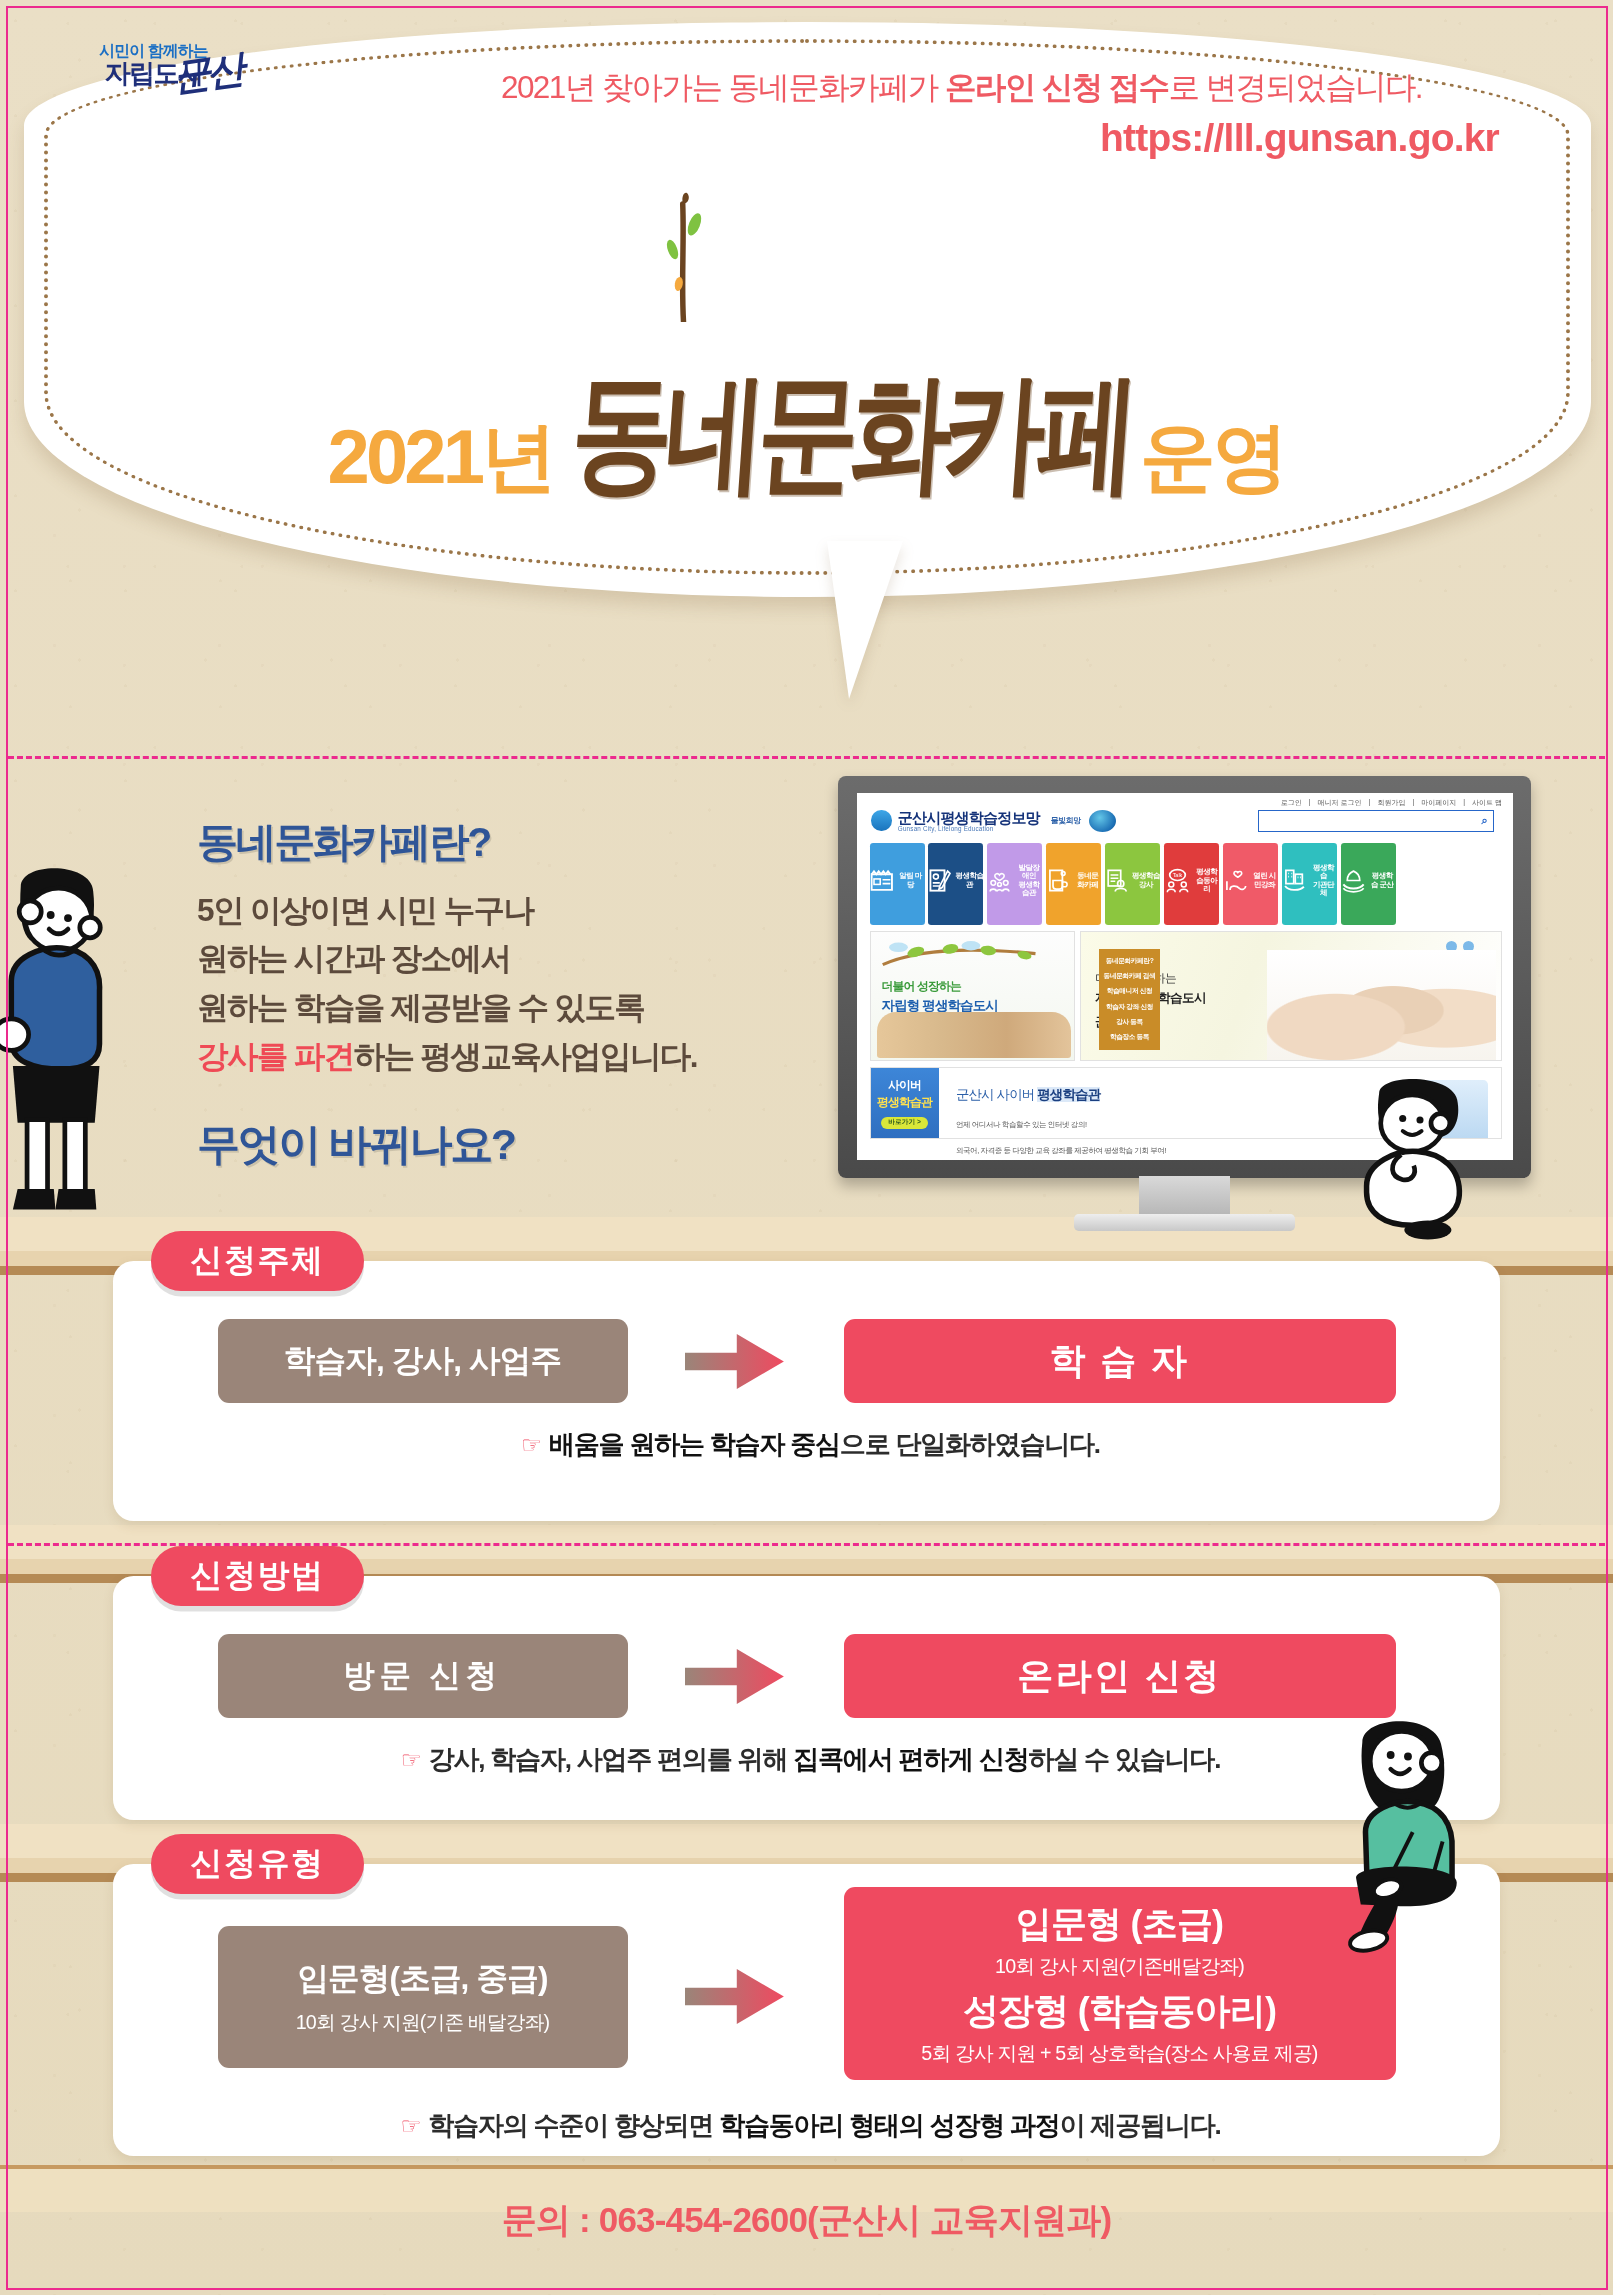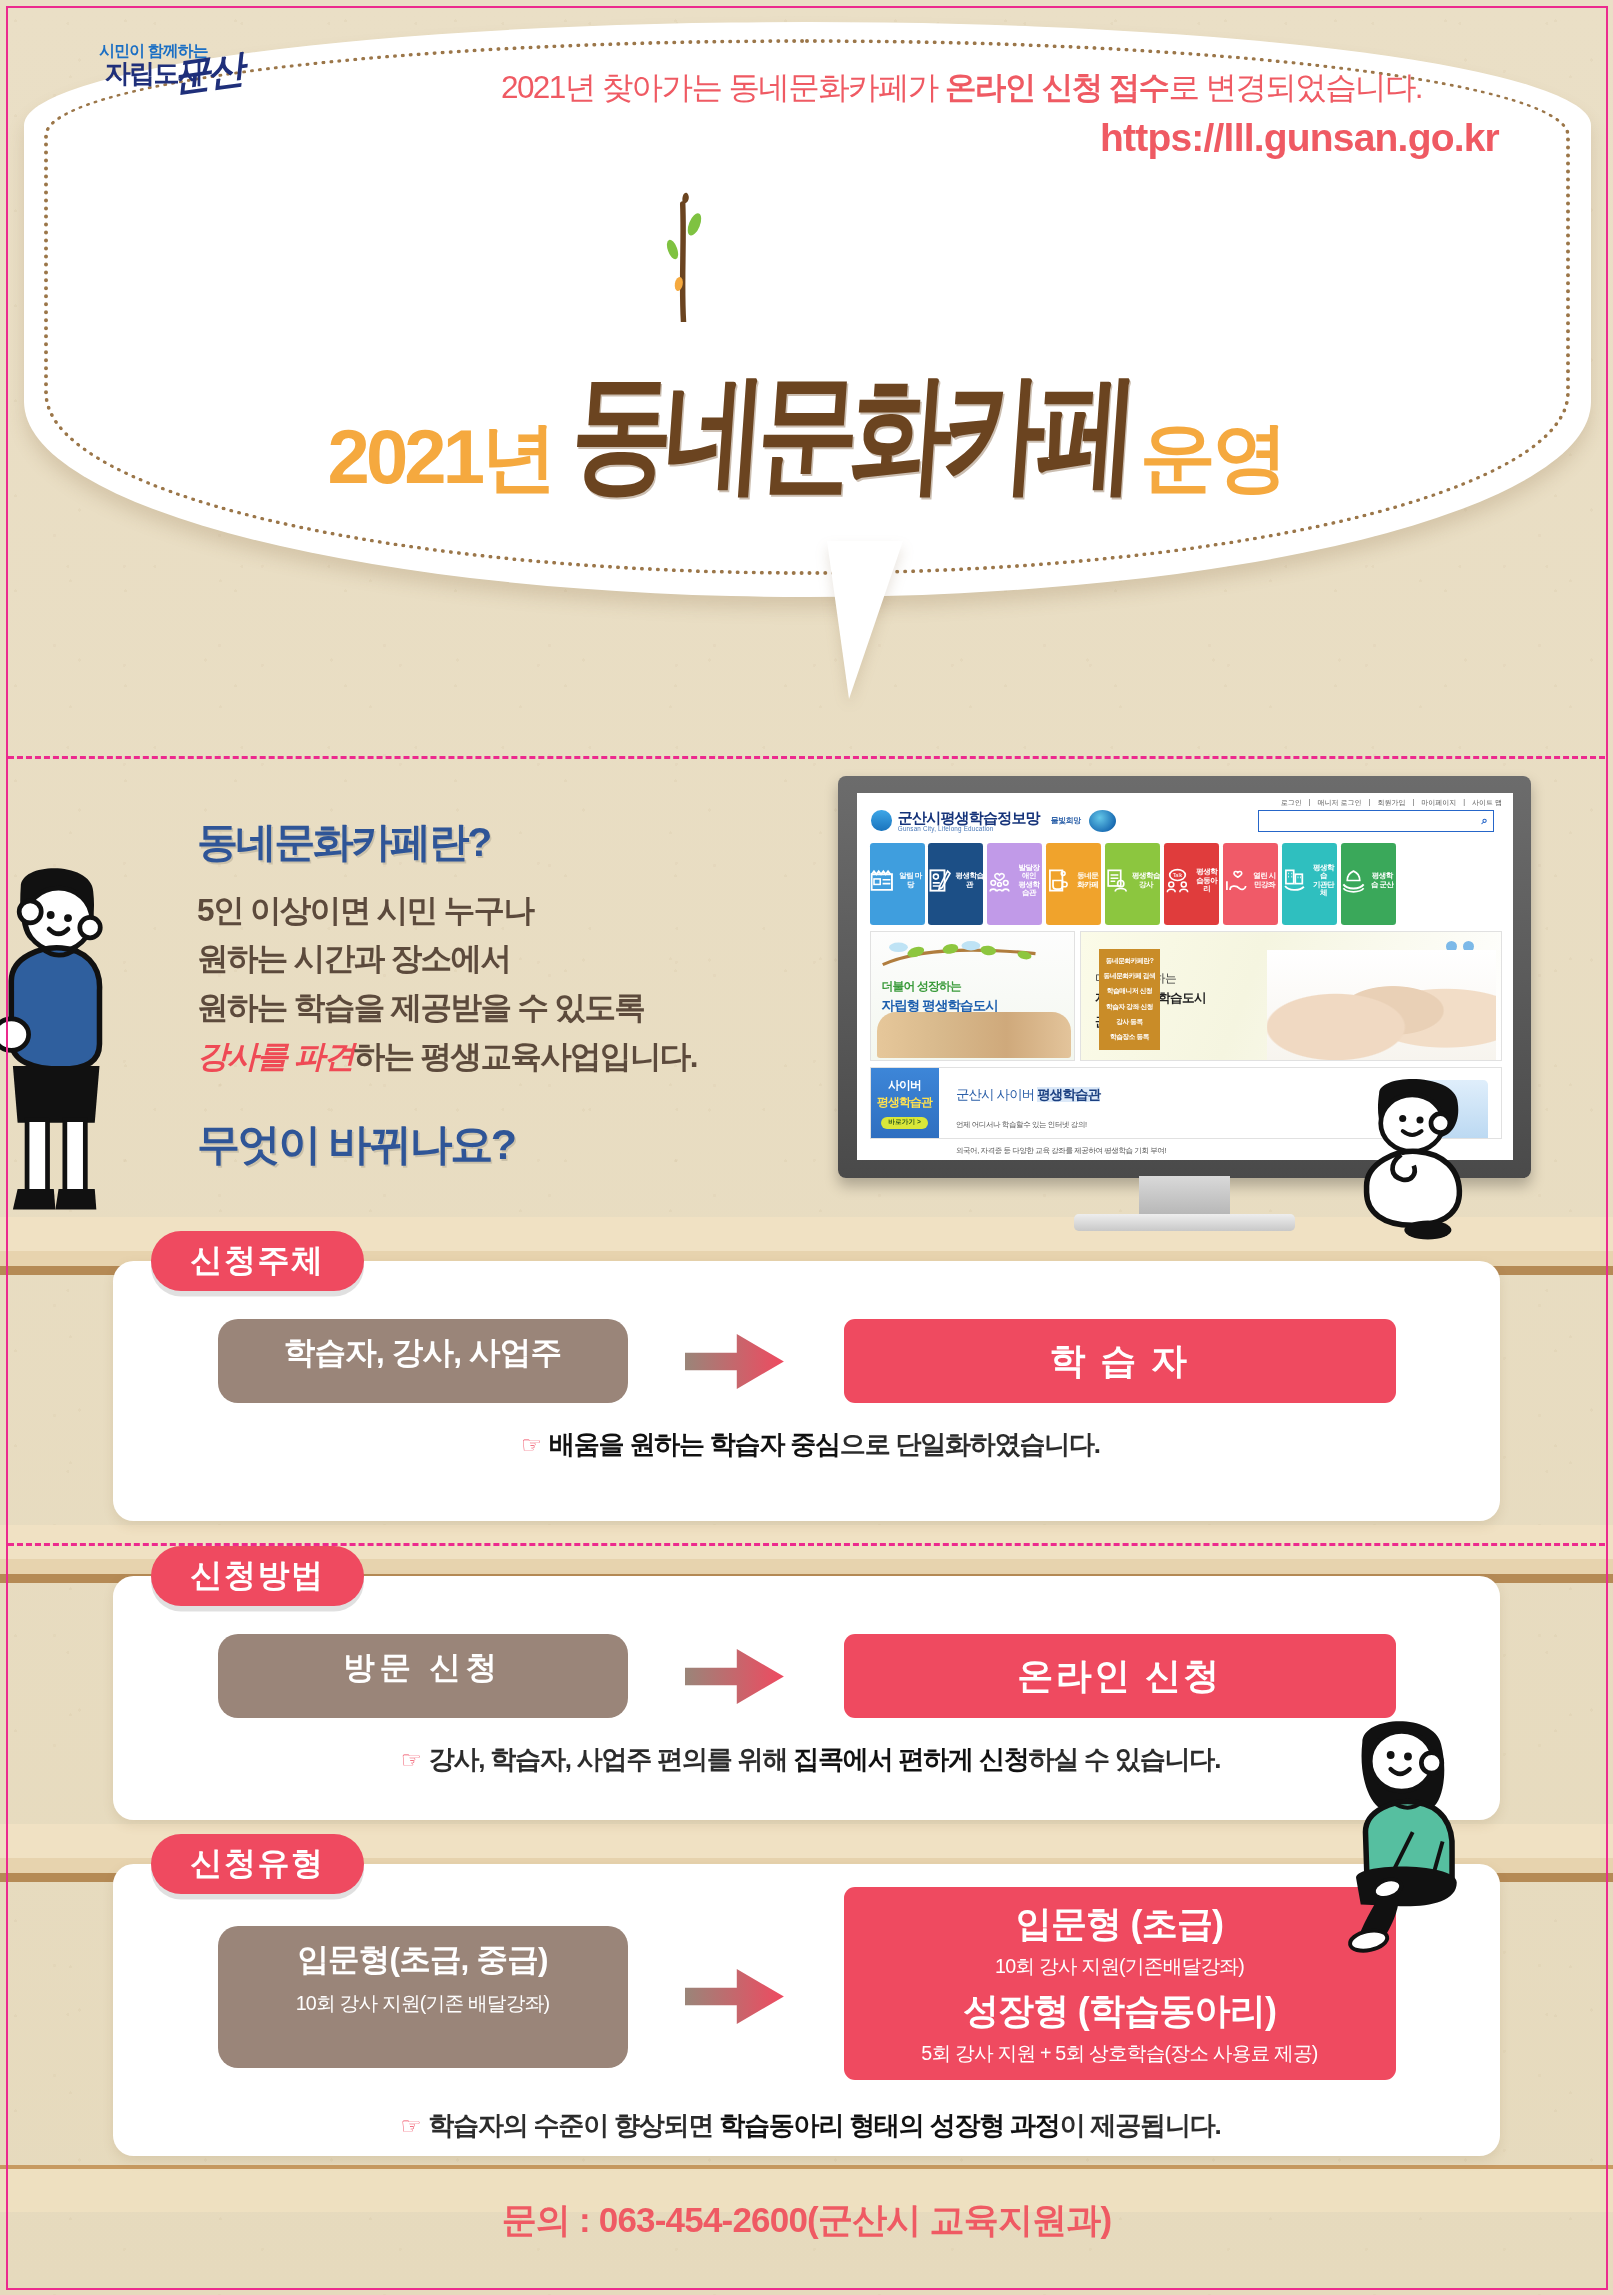--- a/index.html
+++ b/index.html
@@ -149,21 +149,21 @@
   .info-h {
     font-size: 41px; font-weight: bold; color: #2f5597;
     letter-spacing: -2.4px; line-height: 1.1;
     text-shadow: 1.6px 1.6px 0 rgba(0,0,0,.12);
   }
   .info-body {
     margin-top: 20.5px;
     font-size: 31.5px; color: #5c4a3c; font-weight: bold;
     letter-spacing: -1.6px; line-height: 1.55;
   }
-  .info-body .hl { color: #ef4a55; font-style: italic; }
+  .info-body .hl { color: #ef4a55; }
   .info-h2 {
     margin-top: 35px;
     font-size: 43px; font-weight: bold; color: #2f5597;
     letter-spacing: -2.4px;
     text-shadow: 1.6px 1.6px 0 rgba(0,0,0,.12);
   }
 
   
   .shelf {
     position: absolute; left: 0; width: 1613px; height: 58px;
@@ -324,22 +324,22 @@
     box-shadow: 0 5.5px 0 rgba(0,0,0,.12);
     z-index: 26;
     padding: 0 27px;
   }
   .card-flow {
     display: flex; align-items: center; justify-content: center;
     gap: 57px; padding-top: 58px;
   }
   .box-old {
     min-width: 410px; min-height: 84px;
-    background: #9a8579; border-radius: 20px;
-    display: flex; flex-direction: column; align-items: center; 
+    background: #9a8579; border-radius: 11px;
+    display: flex; flex-direction: column; align-items: center; justify-content: center;
     color: #fff; padding: 12.6px 23.6px;
   }
   .box-old .b-main { font-size: 31.5px; font-weight: bold; letter-spacing: -0.8px; }
   .box-old .b-sub { font-size: 19.7px; margin-top: 9.5px; letter-spacing: -0.8px; }
   .box-new {
     min-width: 552px; min-height: 84px;
     background: #ef4a60; border-radius: 11px;
     display: flex; flex-direction: column; align-items: center; justify-content: center;
     color: #fff; padding: 12.6px 23.6px;
   }

